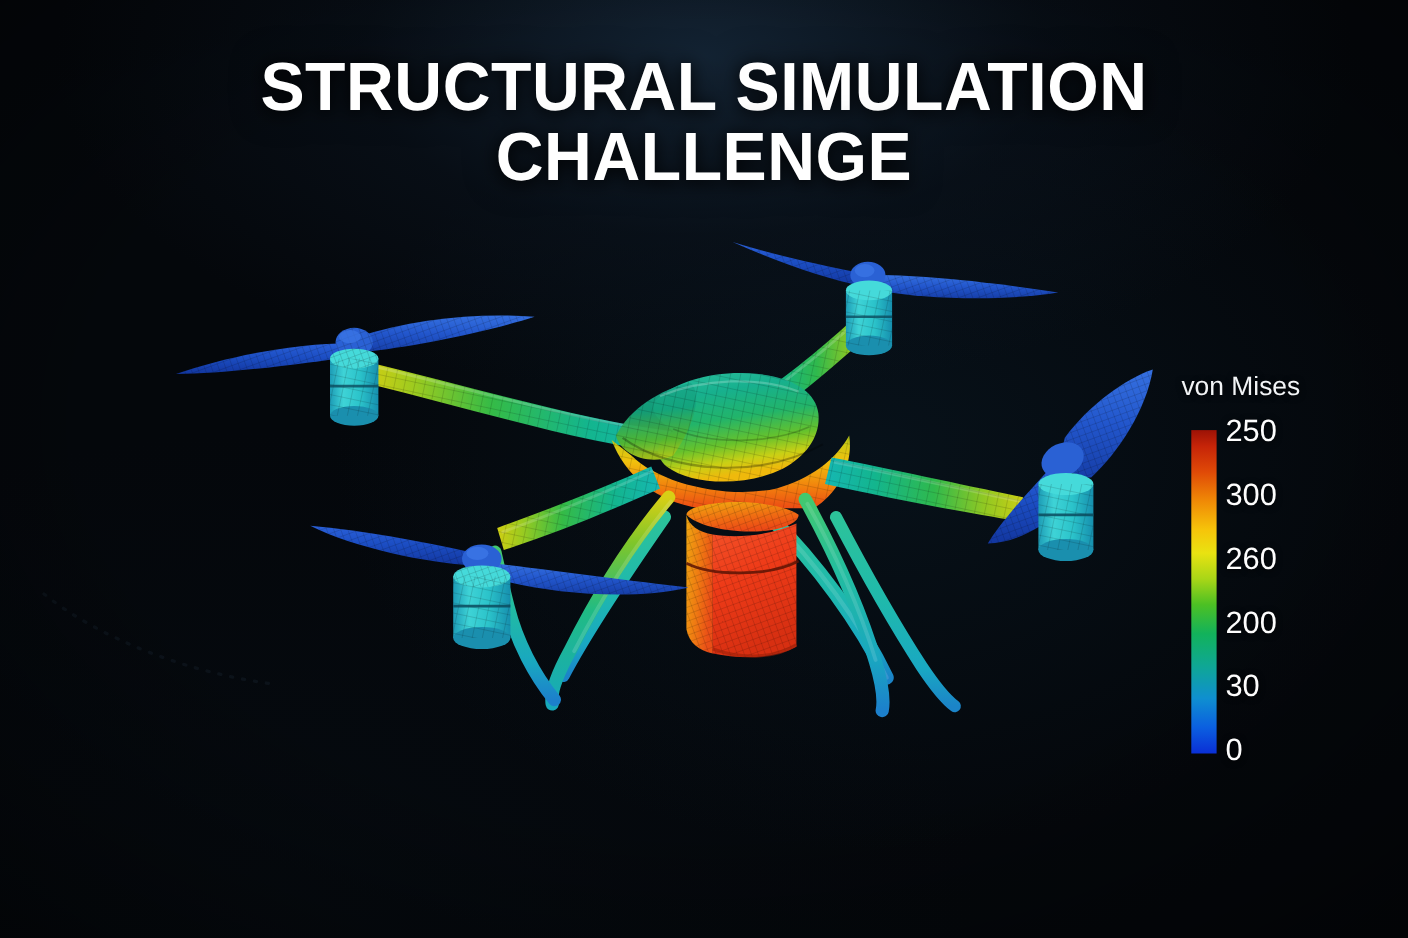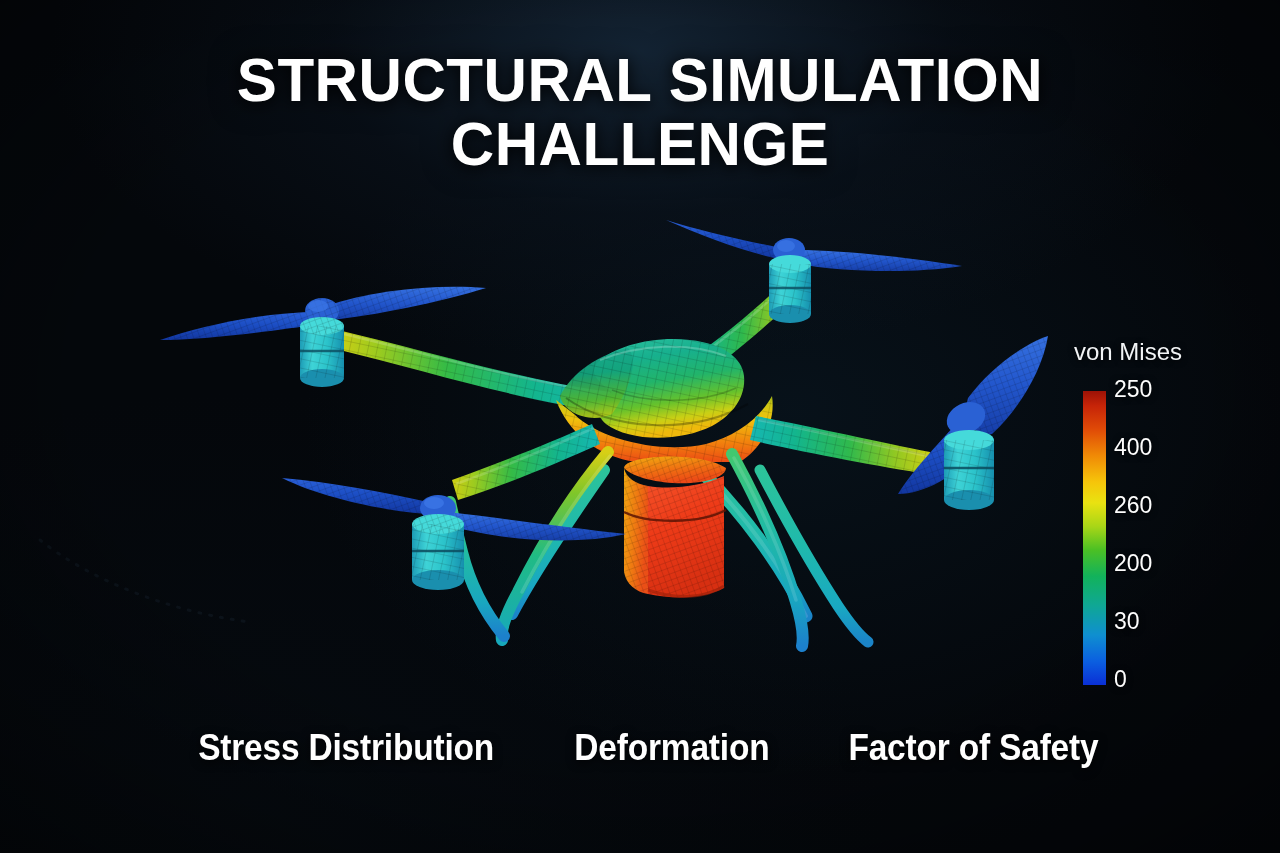--- a/index.html
+++ b/index.html
@@ -86,21 +86,21 @@
       #4cc024 54%,
       #12b25b 63%,
       #0fa795 73%,
       #0f8fd0 83%,
       #0b5fe0 92%,
       #0a2fd6 100%);
   }
   .ticks{ position:absolute; left:52px; top:40px; width:140px; height:320px; }
   .tick{
     position:absolute; left:0;
-    color:#fdfdfd; font-size:23px; font-weight:400;
+    color:#fdfdfd; font-size:28px; font-weight:400;
     text-shadow:0 1px 6px rgba(0,0,0,.9);
     line-height:1;
   }
 
   
   .drone{ position:absolute; left:0; top:0; width:1280px; height:853px; }
 </style>
 </head>
 <body>
 
@@ -393,27 +393,22 @@
   <div class="title">
     <span>STRUCTURAL SIMULATION</span>
     <span class="l2">CHALLENGE</span>
   </div>
 
   <div class="legend">
     <div class="legend-title">von Mises</div>
     <div class="cbar"></div>
     <div class="ticks">
       <span class="tick" style="top:0px">250</span>
-      <span class="tick" style="top:58px">400</span>
+      <span class="tick" style="top:58px">300</span>
       <span class="tick" style="top:116px">260</span>
       <span class="tick" style="top:174px">200</span>
       <span class="tick" style="top:232px">30</span>
       <span class="tick" style="top:290px">0</span>
     </div>
   </div>
 
-  <div class="bottom-labels">
-    <span class="bl">Stress Distribution</span>
-    <span class="bl">Deformation</span>
-    <span class="bl">Factor of Safety</span>
-  </div>
 
 </div>
 
 </body></html>

